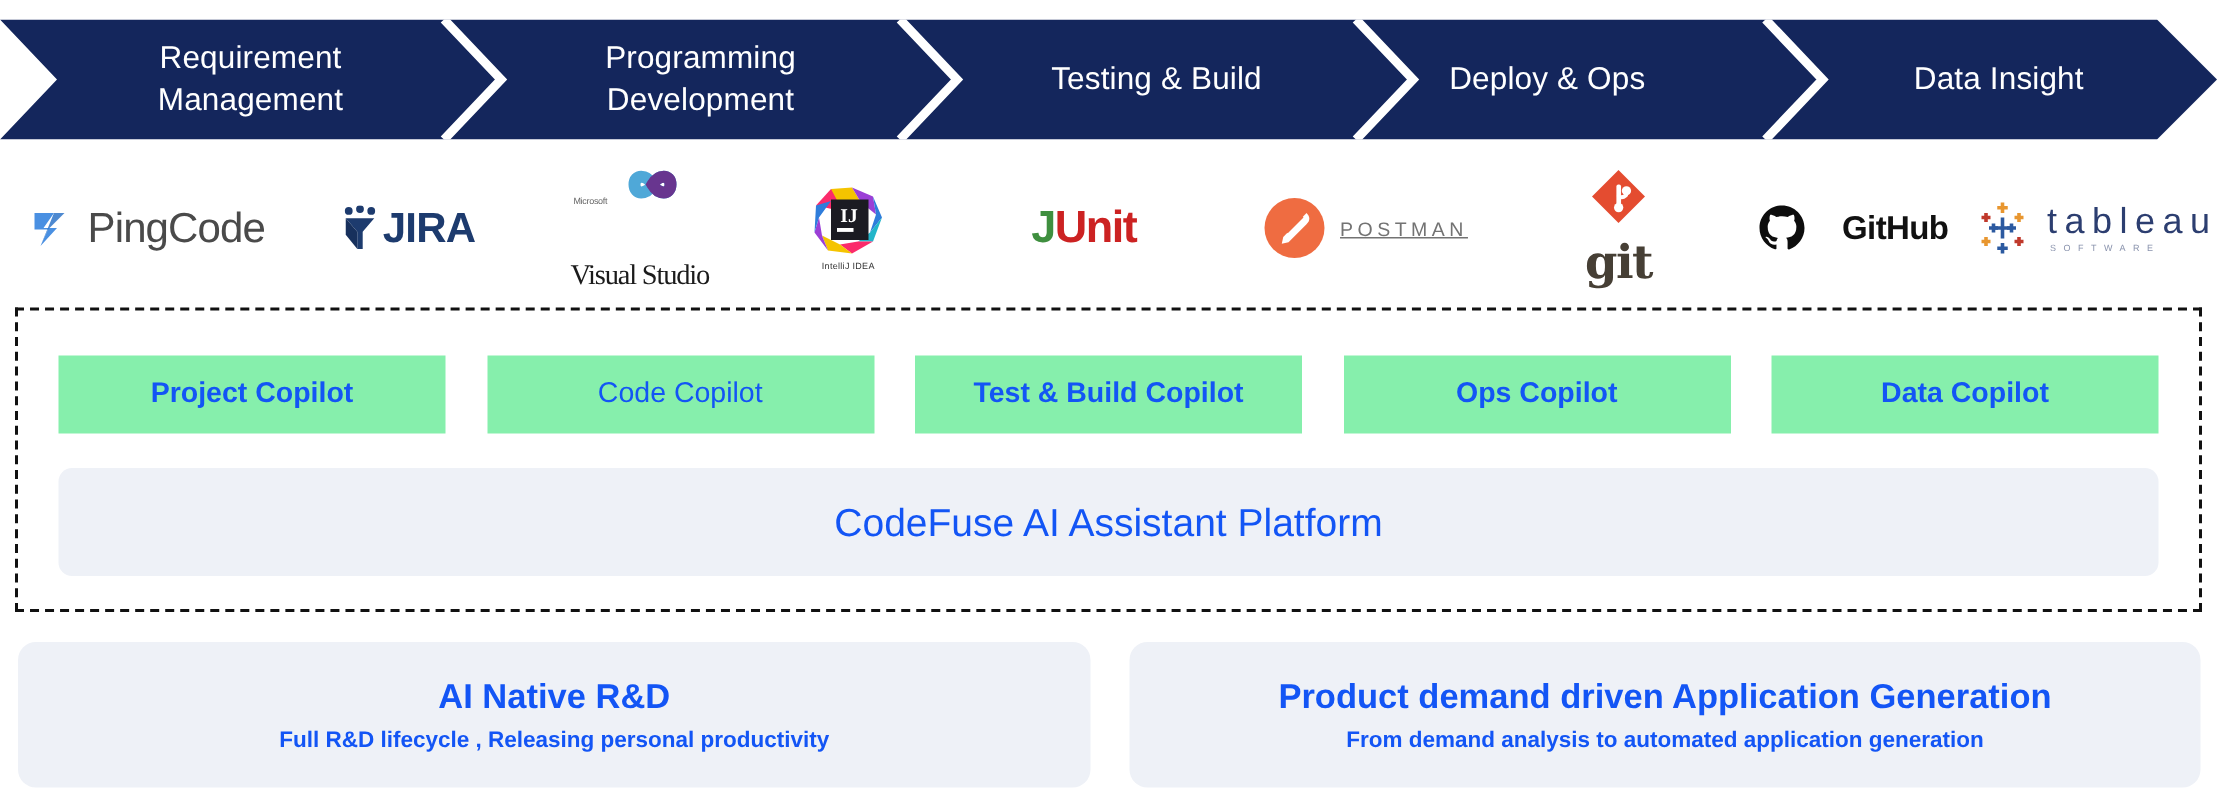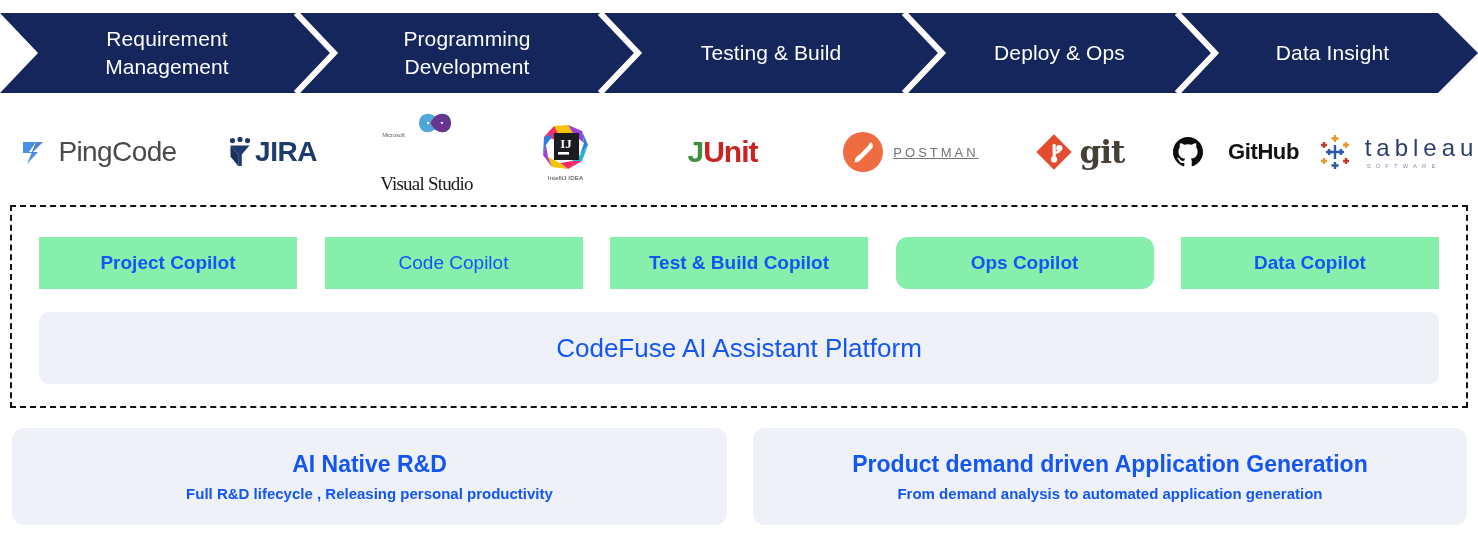--- a/index.html
+++ b/index.html
@@ -75,21 +75,21 @@
   .lg-ij { display:flex; flex-direction:column; align-items:center; gap:4px; }
   .lg-ij-cap { font-size:6px; color:#333; letter-spacing:.2px; }
 
   .lg-junit { font-size:30px; font-weight:bold; letter-spacing:-1px; }
   .lg-junit .j { color:#3f8f3f; }
   .lg-junit .rest { color:#cc2222; }
 
   .lg-postman { display:flex; align-items:center; gap:9px; }
   .lg-postman-txt { font-size:13px; color:#737373; letter-spacing:3px; font-weight:500;text-decoration:underline; }
 
-  .lg-git { display:flex; align-items:center; gap:6px; }
+  .lg-git { display:flex; align-items:center; gap:6px;flex-direction:column; }
   .lg-git-txt { font-size:31px; font-weight:bold; color:#463f35; letter-spacing:-1px; font-family:"DejaVu Serif", serif;}
 
   .lg-github { display:flex; align-items:center; gap:24px; }
   .lg-github-txt { font-size:22px; font-weight:bold; color:#111; letter-spacing:-.4px; }
 
   .lg-tableau { display:flex; align-items:center; gap:10px; }
   .lg-tableau-word { display:flex; flex-direction:column; }
   .lg-tableau-txt { font-size:24px; color:#2c3e70; letter-spacing:5px; line-height:1; }
   .lg-tableau-sub { font-size:6px; color:#8a93ad; letter-spacing:5px; margin-top:3px; margin-left:2px;}
 
@@ -184,21 +184,21 @@
   <span>Requirement</span>
   <span>Management</span>
 </div>
 <div class="stage-label" style="left:334px; width:266px;">
   <span>Programming</span>
   <span>Development</span>
 </div>
 <div class="stage-label" style="left:638px; width:266px;">
   <span>Testing &amp; Build</span>
 </div>
-<div class="stage-label" style="left:942px; width:235px;">
+<div class="stage-label" style="left:914px; width:235px;">
   <span>Deploy &amp; Ops</span>
 </div>
 <div class="stage-label" style="left:1215px; width:235px;">
   <span>Data Insight</span>
 </div>
 
 <div class="logo-strip">
 
   <div class="logo-cell" style="width:196px;">
     <div class="lg-pingcode">
@@ -332,21 +332,21 @@
   <div class="copilot-row">
     <div class="copilot-box bold" style="width:258px;">
       <span>Project Copilot</span>
     </div>
     <div class="copilot-box" style="width:258px;">
       <span>Code Copilot</span>
     </div>
     <div class="copilot-box bold" style="width:258px;">
       <span>Test &amp; Build Copilot</span>
     </div>
-    <div class="copilot-box bold" style="width:258px;border-radius:12px;">
+    <div class="copilot-box bold" style="width:258px;">
       <span>Ops Copilot</span>
     </div>
     <div class="copilot-box bold" style="width:258px;">
       <span>Data Copilot</span>
     </div>
   </div>
 
   <div class="platform-bar">
     <span>CodeFuse AI Assistant Platform</span>
   </div>

